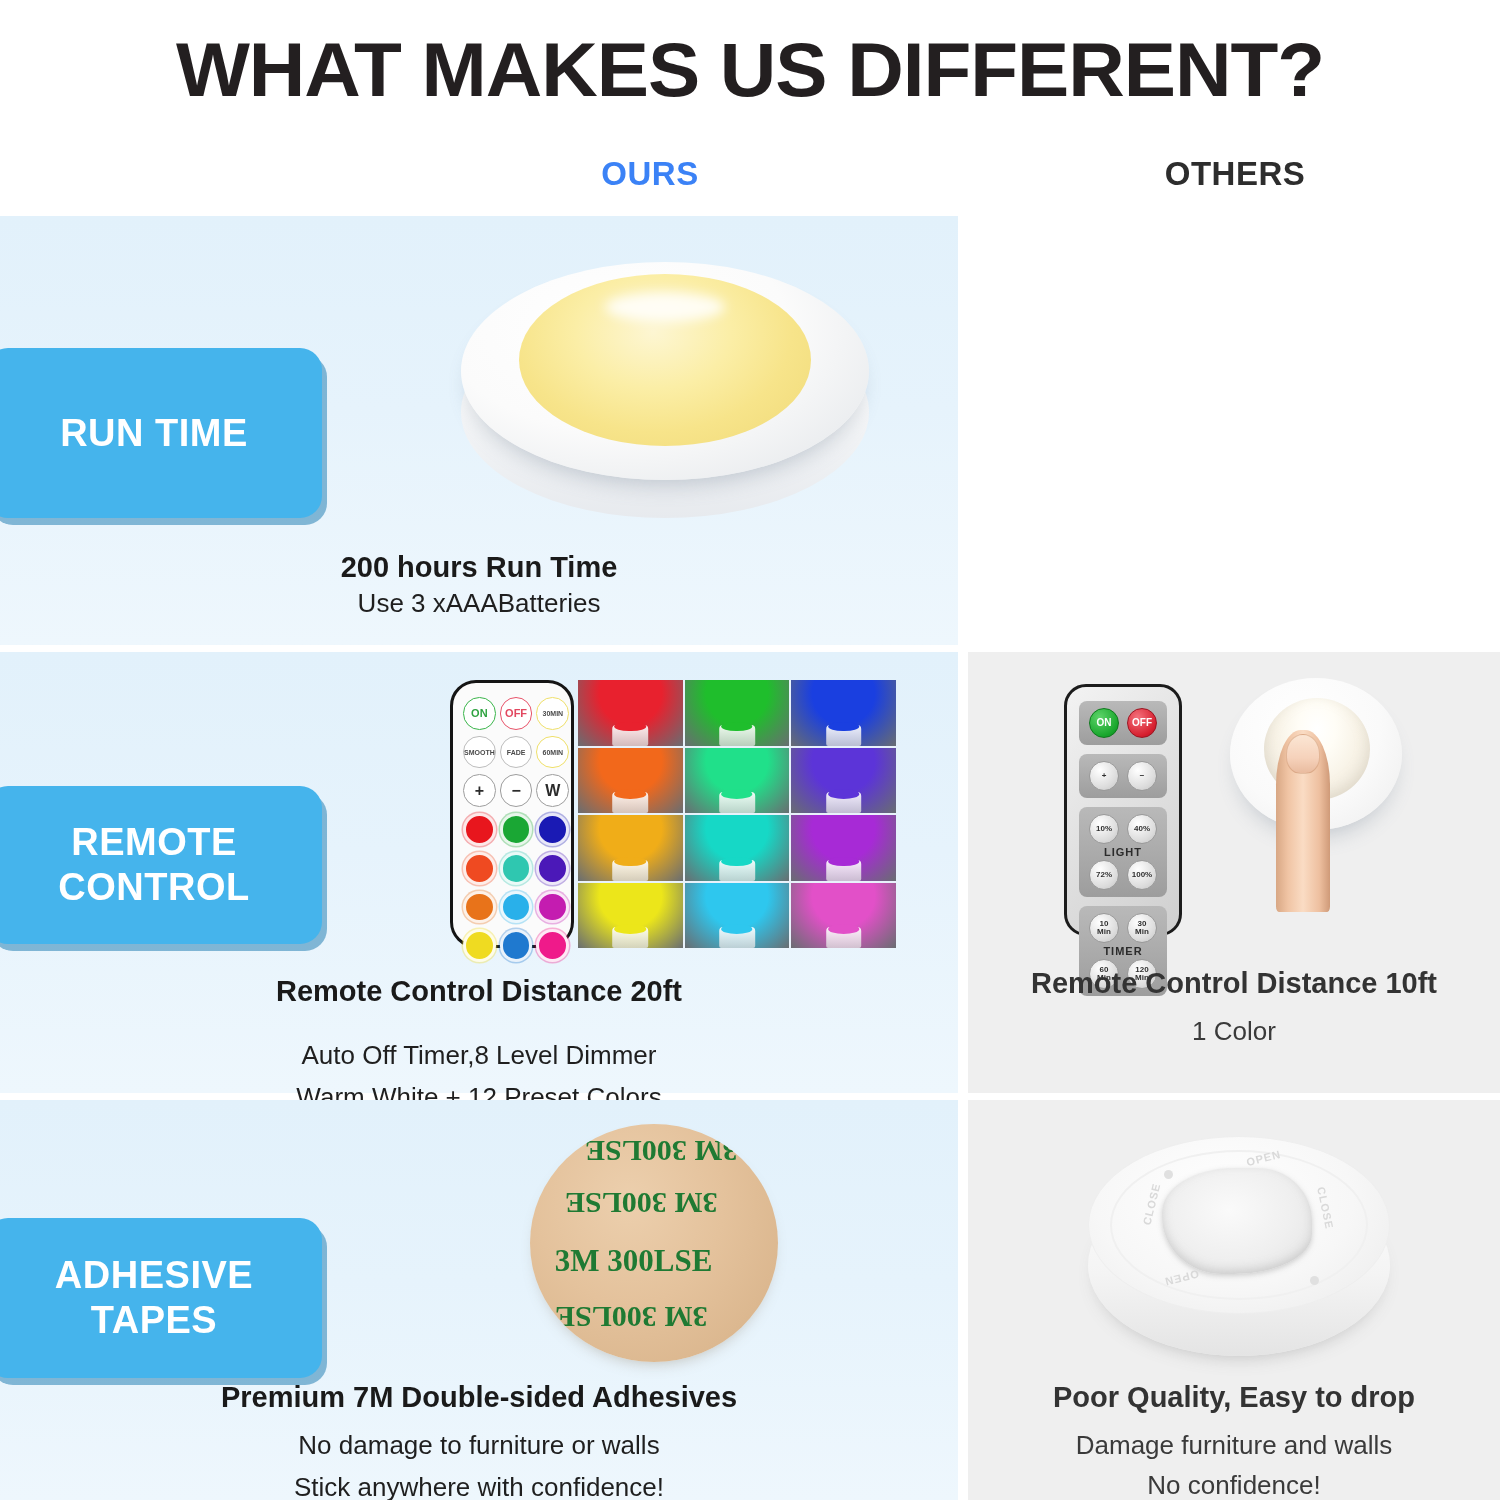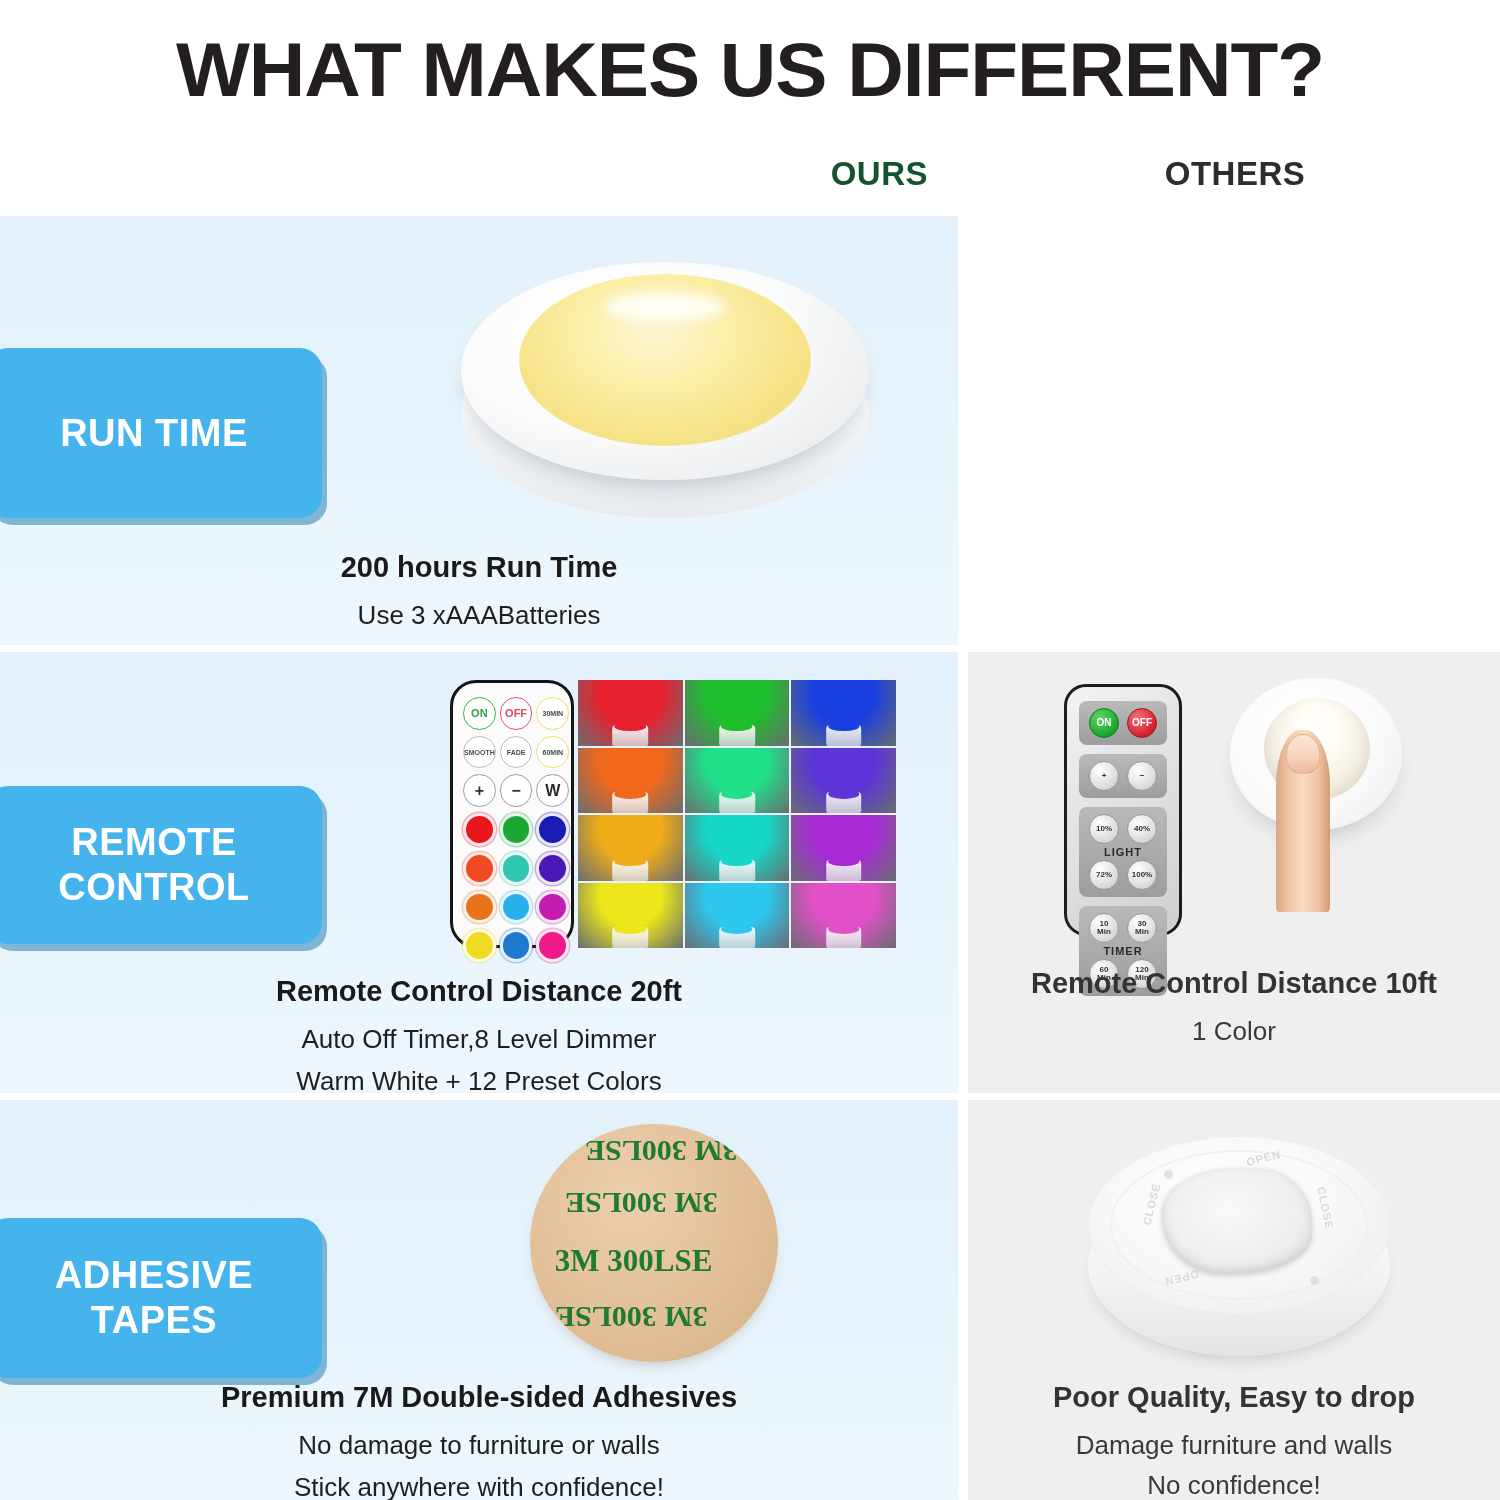--- a/index.html
+++ b/index.html
@@ -17,21 +17,21 @@
     text-align: center;
     font-size: 76px; font-weight: bold; letter-spacing: -1px;
     color: #231f20;
     font-family: "Liberation Sans", sans-serif;
     transform: scaleX(1.03); transform-origin: center;
   }
   .colhead {
     position: absolute; top: 155px;
     font-size: 33px; font-weight: bold; letter-spacing: 0.5px;
   }
-  .colhead.ours   { left: 388px; width: 540px; text-align:right; color: #14532d; }
+  .colhead.ours   { left: 380px; width: 540px; text-align:center; color: #3b82f6; }
   .colhead.others { left: 985px; width: 500px; text-align:center; color: #2d2d2d; }
 
   
   .panel { position: absolute; }
   .panel.ours   { left: 0px;   width: 958px; background: linear-gradient(180deg,#e2f1fb 0%, #e6f3fc 45%, #eef7fd 100%); }
   .panel.others { left: 968px; width: 532px; background: #efefef; }
 
   .row1 { top: 216px; height: 429px; }
   .row2 { top: 652px; height: 441px; }
   .row3 { top: 1100px; height: 400px; }
@@ -196,21 +196,21 @@
 
   <div class="panel ours row1">
     <div class="puck-wrap" style="left:455px; top:24px; width:420px; height:300px;">
       <div class="puck-side" style="left:6px;  top:66px;  width:408px; height:212px;"></div>
       <div class="puck-body" style="left:6px;  top:22px;  width:408px; height:218px;"></div>
       <div class="puck-dome-warm" style="left:64px; top:34px; width:292px; height:172px;"></div>
       <div class="glint" style="left:150px; top:52px; width:120px; height:30px;"></div>
     </div>
     <div class="caps" style="top:332px;">
       <div class="cap-main">200 hours Run Time</div>
-      <div class="cap-sub" style="margin-top:12px;">Use 3 xAAABatteries</div>
+      <div class="cap-sub" style="margin-top:0;">Use 3 xAAABatteries</div>
     </div>
   </div>
 
 
   <div class="panel ours row2">
     <div class="remote-ours" style="left:450px; top:28px; width:124px; height:268px;">
       <div class="rgrid" id="ours-remote-grid" style="height:100%;">
           <div class="rbtn on">ON</div>
           <div class="rbtn off">OFF</div>
           <div class="rbtn min">30MIN</div>
@@ -315,21 +315,21 @@
         <div class="cswatch">
           <div class="glow" style="background: radial-gradient(at 50% 20%, rgb(226, 80, 200) 0%, rgb(226, 80, 200) 42%, rgba(0, 0, 0, 0.55) 100%);"></div>
           <div class="basewrap">
             <div class="base"></div>
             <div class="cap" style="background: rgb(226, 80, 200);"></div>
           </div>
         </div>
       </div>
     <div class="caps" style="top:320px;">
       <div class="cap-main">Remote Control Distance 20ft</div>
-      <div class="cap-sub" style="margin-top:12px;">Auto Off Timer,8 Level Dimmer</div>
+      <div class="cap-sub" style="margin-top:28px;">Auto Off Timer,8 Level Dimmer</div>
       <div class="cap-sub" style="margin-top:6px;">Warm White + 12 Preset Colors</div>
     </div>
   </div>
 
   <div class="panel others row2">
     <div class="remote-others" style="left:96px; top:32px; width:118px; height:252px;">
       <div class="opanel">
         <div class="orow" id="oth-power">
             <div class="obtn green">ON</div>
             <div class="obtn red">OFF</div>

